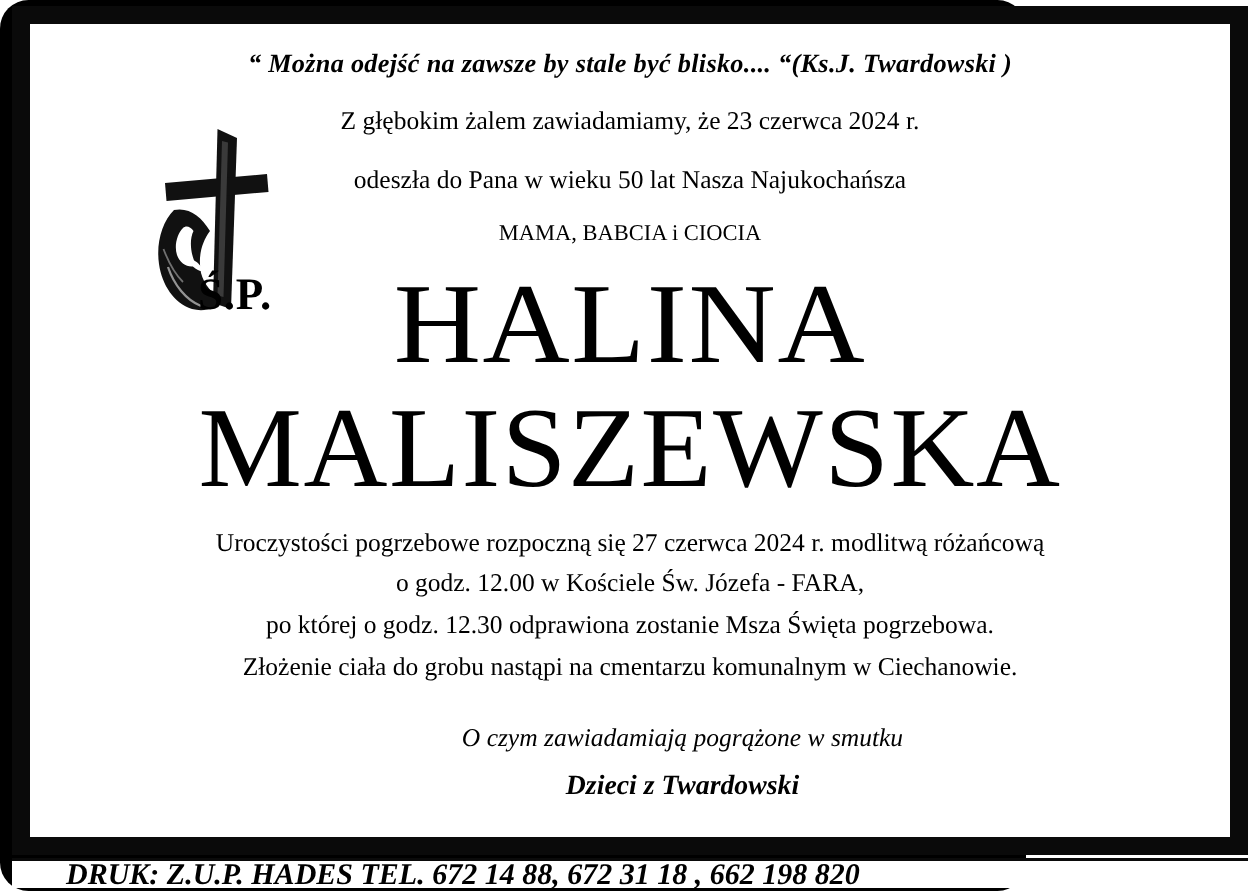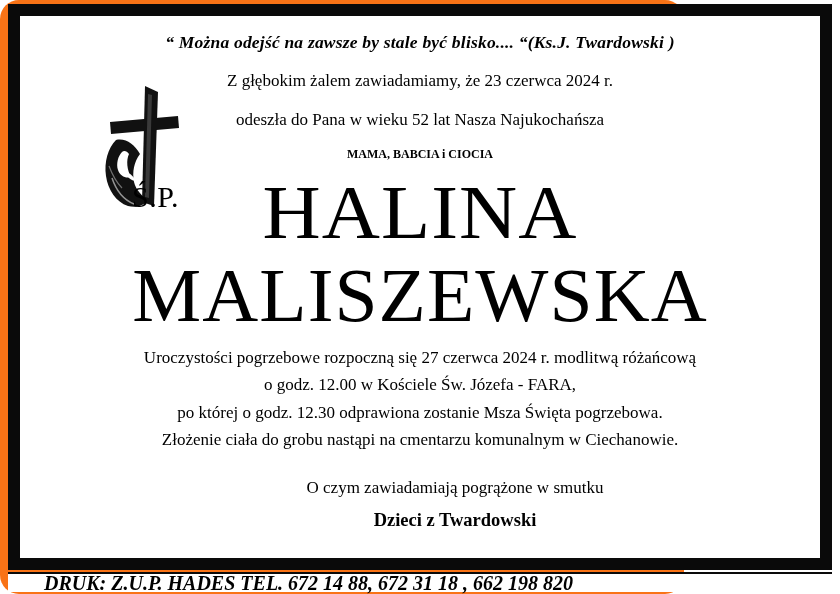--- a/index.html
+++ b/index.html
@@ -12,21 +12,21 @@
     height: 594px;
     font-family: "Liberation Serif", serif;
     color: #000000;
     overflow: hidden;
   }
 
   .page {
     position: relative;
     width: 684px;
     height: 594px;
-    background: #f97316;
+    background: #000000;
     border-radius: 19px;
   }
 
   
   .obituary {
     position: absolute;
     left: 8px;
     top: 4px;
     width: 824px;
     height: 566px;
@@ -59,38 +59,38 @@
     position: relative;
     margin-top: 16px;
     text-align: center;
   }
   .intro-line {
     font-size: 17px;
     line-height: 1.45;
     margin-top: 14px;
   }
   .intro-line.bold {
-    font-weight: bold;
-    font-size: 12px;
+    font-weight: normal;
+    font-size: 15px;
   }
 
   
   .emblem {
     position: absolute;
     left: 62px;
     top: 62px;
     width: 120px;
     height: 150px;
   }
   .sp {
     position: absolute;
     left: 112px;
     top: 164px;
     font-size: 30px;
-    font-weight: normal;
+    font-weight: bold;
     letter-spacing: 0.5px;
   }
 
   .name {
     text-align: center;
     font-weight: normal;
     line-height: 0.96;
     letter-spacing: 1px;
   }
   .name .first {
@@ -111,20 +111,21 @@
     text-align: center;
   }
   .details div {
     font-size: 17px;
     line-height: 1.62;
   }
 
   .closing {
     margin-top: 24px;
     text-align: center;
+    font-style: italic;
   }
   .closing .line1 {
     font-size: 17px;
     padding-left: 70px;
   }
   .closing .line2 {
     font-size: 18.5px;
     font-weight: bold;
     padding-left: 70px;
     margin-top: 12px;
@@ -184,21 +185,21 @@
 
           <path d="M30 100 C34 112, 42 122, 52 126" stroke="#ffffff" stroke-width="1.5" fill="none" opacity="0.55"></path>
           <path d="M27 88 C30 96, 34 104, 40 110" stroke="#ffffff" stroke-width="1.2" fill="none" opacity="0.4"></path>
         </svg>
       </div>
 
       <div class="sp">Ś.P.</div>
 
       <div class="intro-block">
         <div class="intro-line">Z głębokim żalem zawiadamiamy, że 23 czerwca 2024 r.</div>
-        <div class="intro-line">odeszła do Pana w wieku 52 lat Nasza Najukochańsza</div>
+        <div class="intro-line">odeszła do Pana w wieku 50 lat Nasza Najukochańsza</div>
         <div class="intro-line bold">MAMA, BABCIA i CIOCIA</div>
       </div>
 
       <div class="name">
         <span class="first">HALINA</span>
         <span class="last">MALISZEWSKA</span>
       </div>
 
       <div class="details">
         <div>Uroczystości pogrzebowe rozpoczną się 27 czerwca 2024 r. modlitwą różańcową</div>

